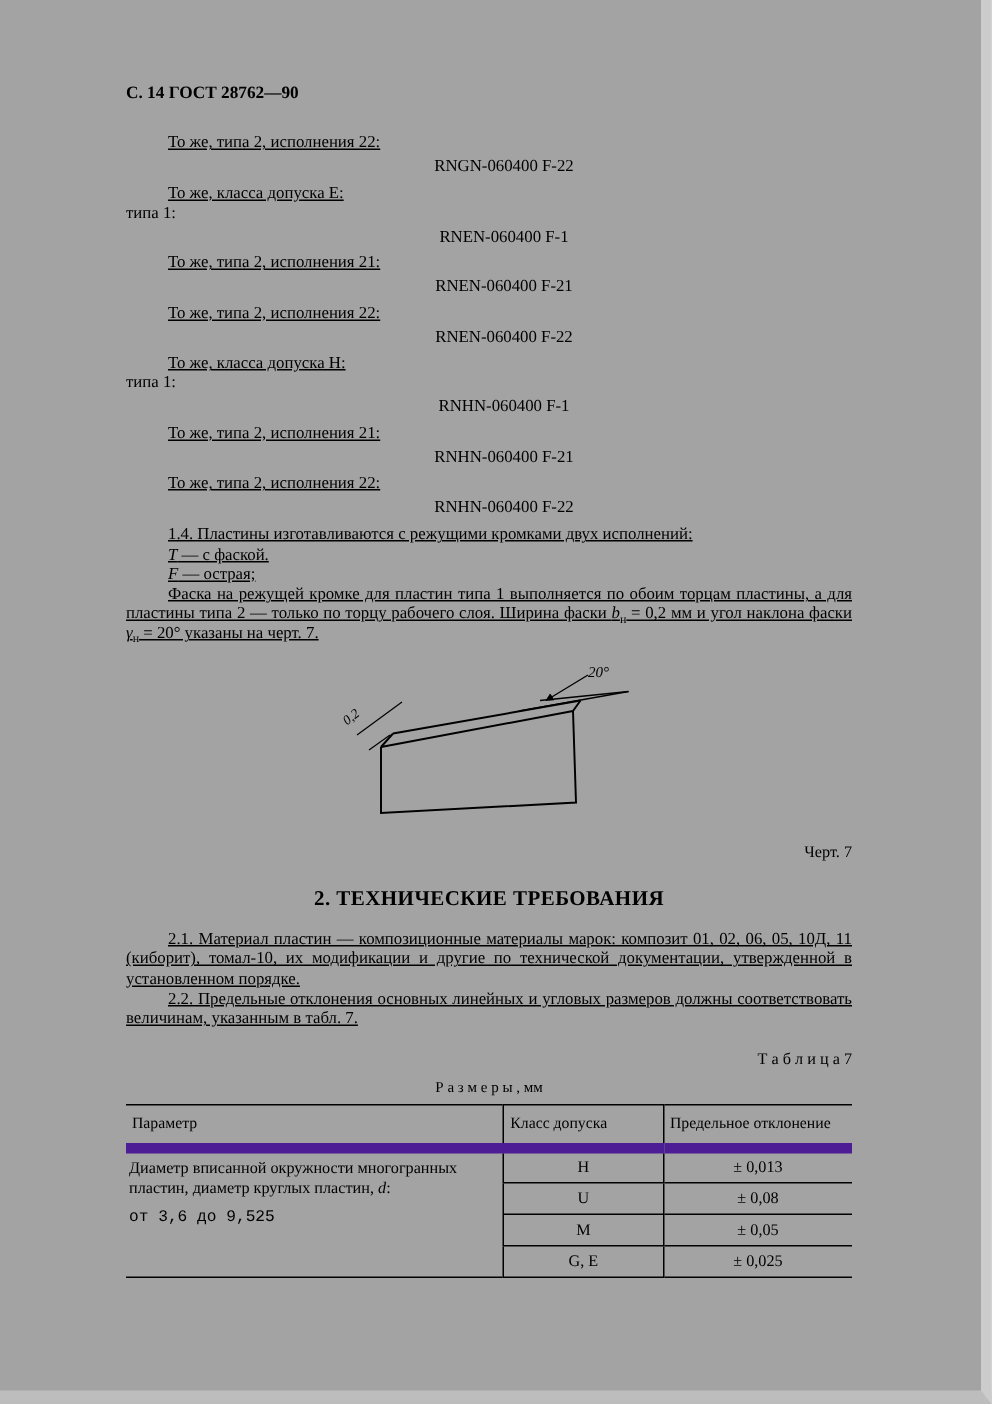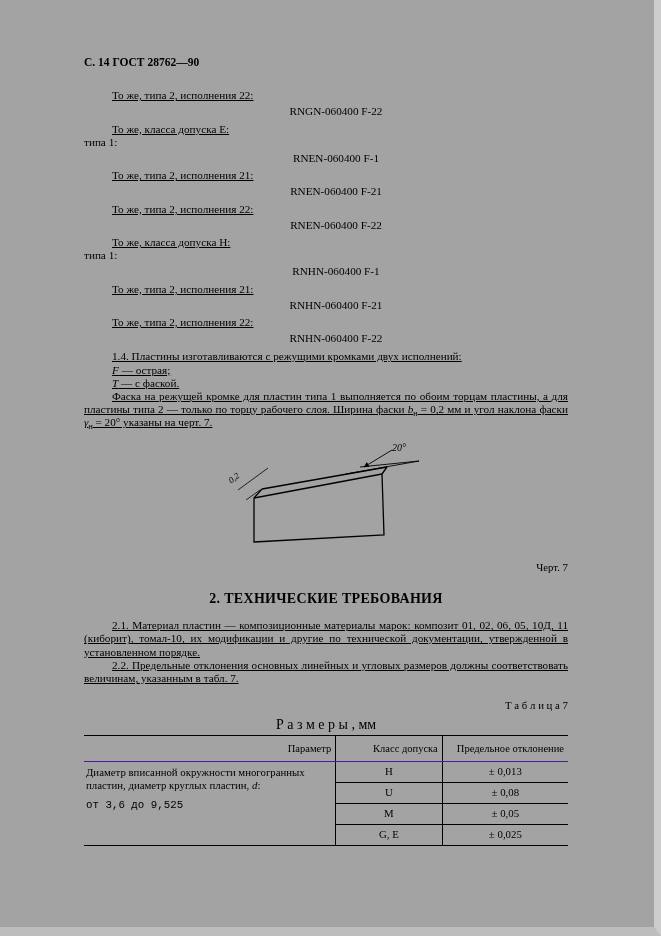--- a/index.html
+++ b/index.html
@@ -30,33 +30,33 @@
   .sec14 { margin-top: 5px; }
   sub { font-size: 8px; line-height: 0; }
   .fig { display: block; text-align: center; margin: 10px auto 0; }
   .fig-svg { display: inline-block; }
   .fig-caption { font-size: 10.8px; margin-top: 6px; text-align: right; }
   .sec-title {
     font-size: 14px; font-weight: bold; text-align: center;
     margin: 18px 0 14px; letter-spacing: 0.3px;
   }
   .table-label { text-align: right; font-size: 10.8px; margin-top: 14px; }
-  .table-units { text-align: center; font-size: 14px; margin: 5px 0 4px; }
+  .table-units { text-align: center; font-size: 10px; margin: 5px 0 4px; }
   .gtable {
     width: 100%;
     border-collapse: collapse;
     font-size: 10.8px;
     border-top: 1.5px solid #000;
     border-bottom: 1.2px solid #000;
   }
   .gtable th {
     font-weight: normal;
-    text-align: right;
+    text-align: left;
     vertical-align: middle;
-    border-bottom: 1px solid #4c1d95;
+    border-bottom: 7px solid #4c1d95;
     padding: 6px 4px;
     font-size: 10.5px;
   }
   .gtable td { text-align: center; vertical-align: middle; padding: 3px 4px; height: 21px; }
   .gtable .vline { border-left: 1px solid #000; }
   .gtable tbody tr:nth-child(n+2) td { border-top: 1px solid #000; }
   .gtable td.param-cell {
     text-align: left; vertical-align: top;
     padding: 4px 10px 4px 2px;
     line-height: 13px;
@@ -98,22 +98,22 @@
       <p class="code">RNHN-060400 F-21</p>
     </div>
     <div class="desig">
       <p class="para indent">То же, типа 2, исполнения 22:</p>
       <p class="code">RNHN-060400 F-22</p>
     </div>
   </section>
 
   <section class="sec14">
     <p class="para indent just">1.4. Пластины изготавливаются с режущими кромками двух исполнений:</p>
+    <p class="para indent"><i>Т</i><span> — с фаской.</span></p>
     <p class="para indent"><i>F</i><span> — острая;</span></p>
-    <p class="para indent"><i>Т</i><span> — с фаской.</span></p>
     <p class="para indent just"><span>Фаска на режущей кромке для пластин типа 1 выполняется по обоим торцам пластины, а для пластины типа 2 — только по торцу рабочего слоя. Ширина фаски </span><i>b</i><sub>н</sub><span> = 0,2 мм и угол наклона фаски </span><i>γ</i><sub>н</sub><span> = 20° указаны на черт. 7.</span></p>
   </section>
 
   <figure class="fig">
     <svg class="fig-svg" viewBox="0 0 200 112" width="200" height="112">
       <defs>
         <marker id="arr" markerWidth="8" markerHeight="8" refX="5.5" refY="3" orient="auto">
           <path d="M0,0 L6,3 L0,6 Z" fill="#000"></path>
         </marker>
       </defs>

